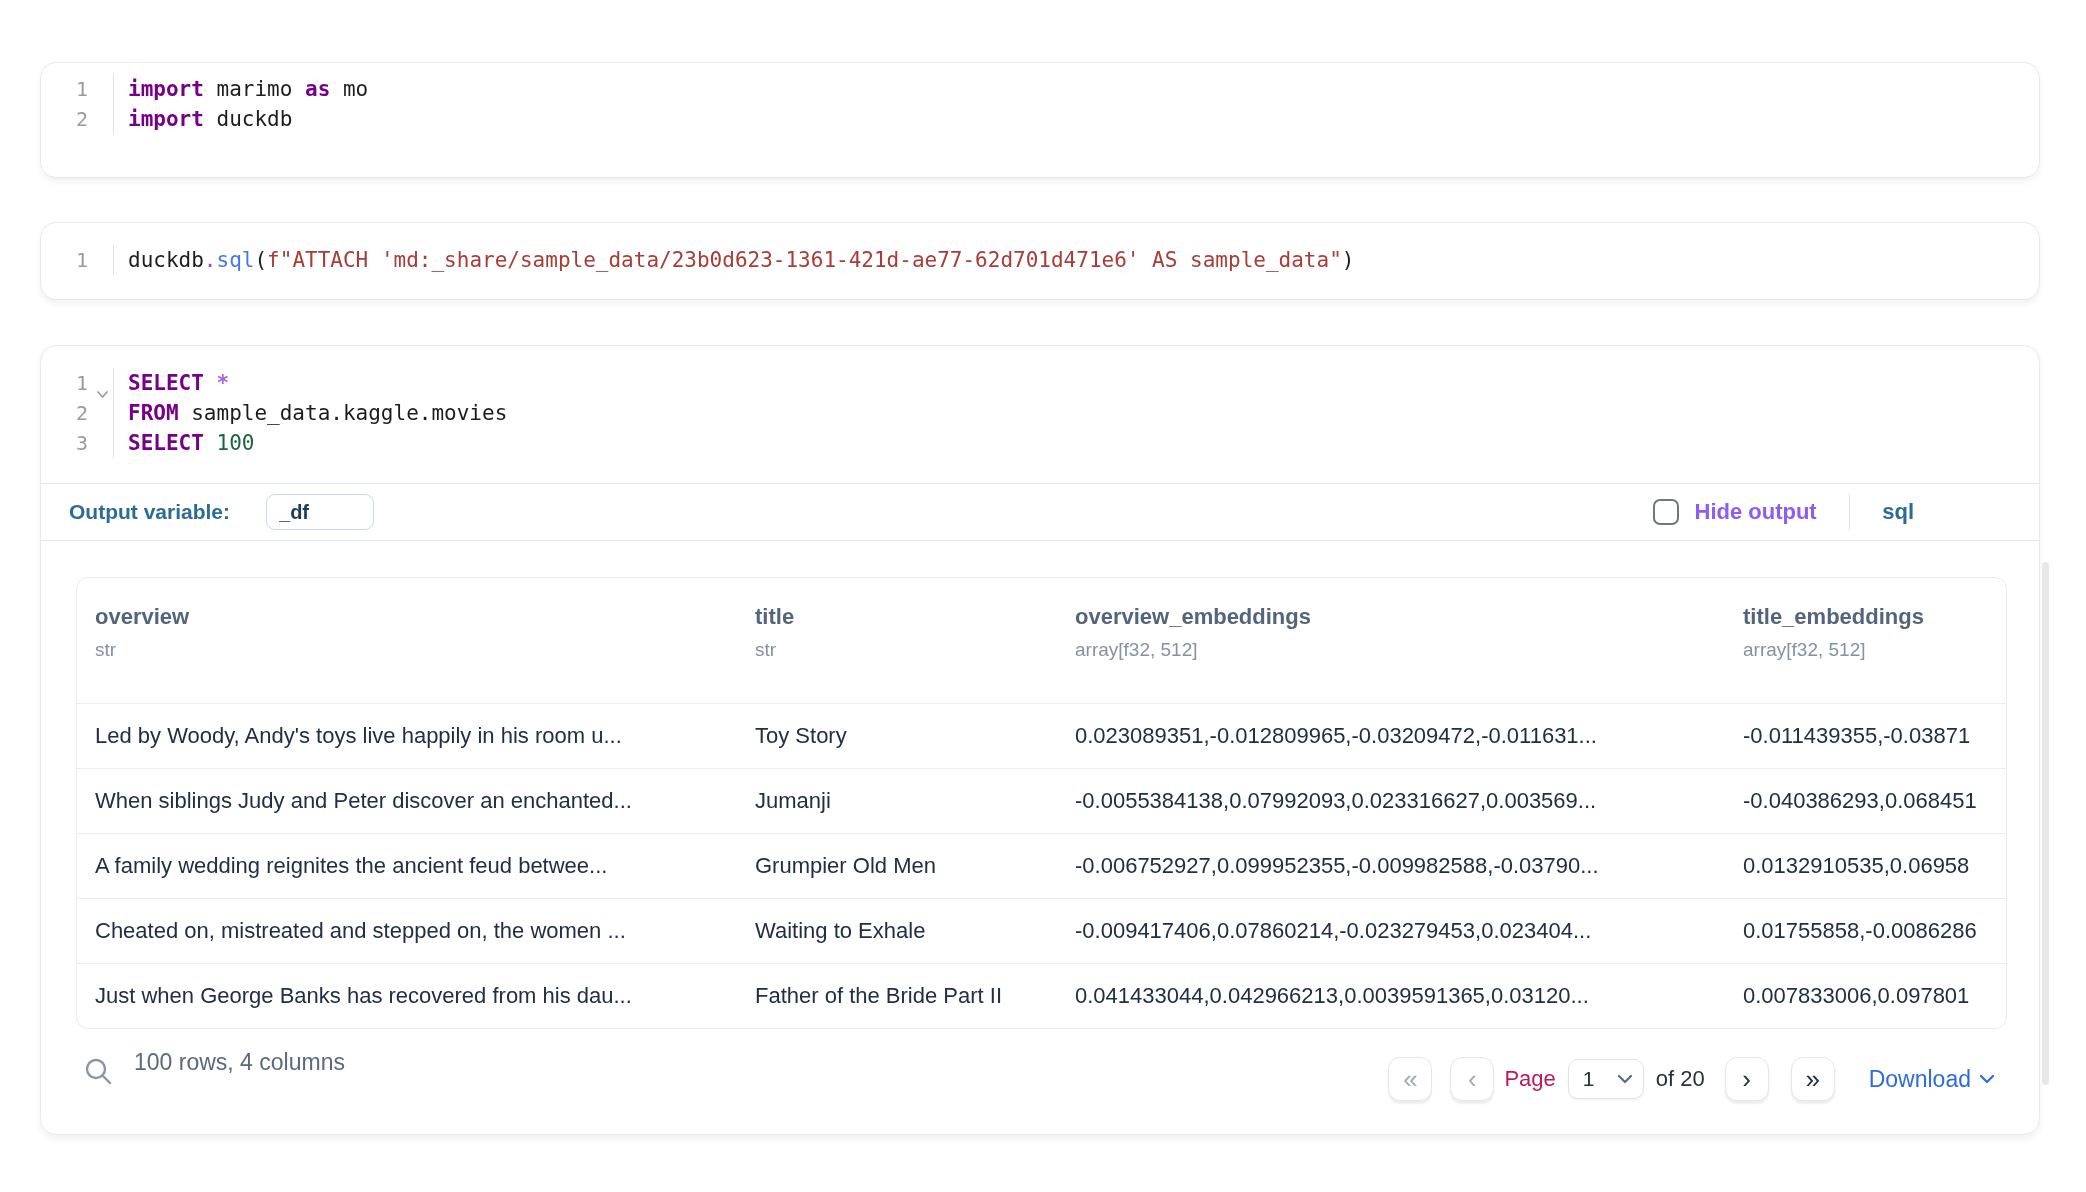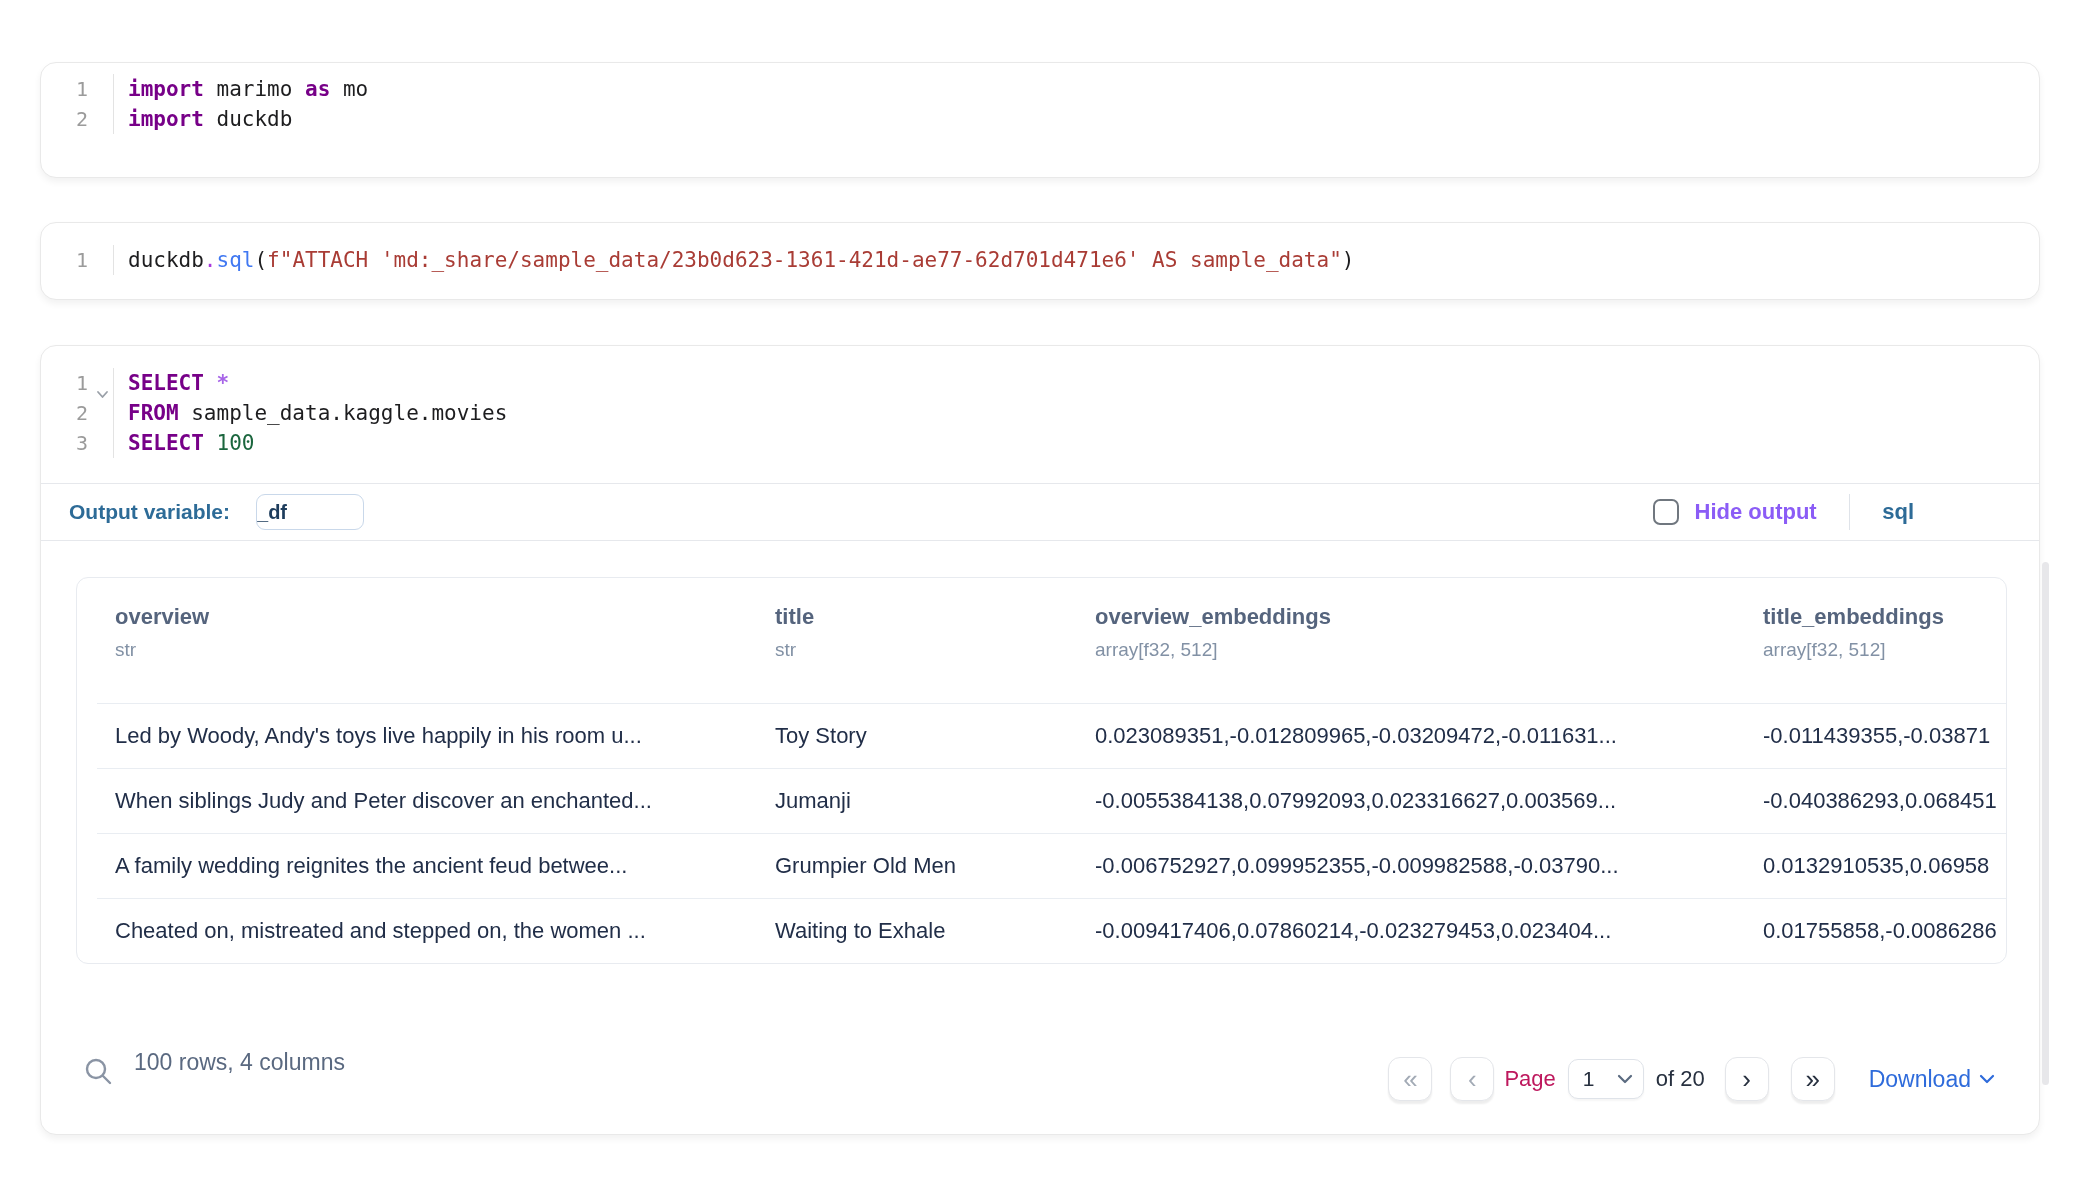--- a/index.html
+++ b/index.html
@@ -46,41 +46,41 @@
   .tok-pl  { color: #1d1d1f; }
 
   
   .outvar-bar {
     height: 57px; border-bottom: 1.5px solid #e6e8ec;
     display: flex; align-items: center;
     padding: 0 125px 0 28px;
   }
   .outvar-label { color: #2d6b97; font-weight: bold; font-size: 21px; }
   .outvar-input {
-    margin-left: 26px; width: 108px; height: 36px;
+    margin-left: 36px; width: 108px; height: 36px;
     border: 1.5px solid #c9d8ea; border-radius: 9px;
     background: #fff; color: #1d3c5c; font-weight: bold; font-size: 20px;
-    font-family: "Liberation Sans", sans-serif;
+    padding-left: 12px; font-family: "Liberation Sans", sans-serif;
   }
   .outvar-spacer { flex: 1; }
   .hide-output-wrap { display: flex; align-items: center; }
   .checkbox {
     width: 26px; height: 26px; border: 2.5px solid #70777f;
     border-radius: 7px; background: #fff; cursor: pointer;
   }
   .hide-output-label { margin-left: 16px; color: #8b5cf6; font-weight: bold; font-size: 22px; cursor: pointer; }
   .vsep { width: 1.5px; height: 36px; background: #dfe3e9; margin: 0 32px; }
   .lang-label { color: #2d6b97; font-weight: bold; font-size: 22px; cursor: pointer; }
 
   
   .output-area { position: relative; height: 591px; }
   .data-table {
     position: absolute; left: 35px; top: 36px; width: 1931px;
     border: 1px solid #e8ebf0; border-radius: 12px;
-    overflow: hidden; background: #fff; padding-left: 20px;
+    overflow: hidden; background: #fff;
   }
   .t-row, .t-head {
     display: grid; grid-template-columns: 660px 320px 668px 1fr;
     padding-left: 18px;
   }
   .t-head { height: 125px; padding-top: 26px; }
   .t-head .col-name { font-weight: bold; font-size: 22px; color: #55647d; white-space: nowrap; overflow: hidden; }
   .t-head .col-dtype { font-size: 19px; color: #8291a5; margin-top: 9px; white-space: nowrap; }
   .t-row { height: 65px; align-items: center; border-top: 1px solid #e9edf2; }
   .t-cell { font-size: 22px; color: #212e48; white-space: nowrap; overflow: hidden; padding-right: 14px; }
@@ -202,20 +202,26 @@
               <div class="t-cell">Grumpier Old Men</div>
               <div class="t-cell">-0.006752927,0.099952355,-0.009982588,-0.03790...</div>
               <div class="t-cell">0.0132910535,0.06958</div>
             </div>
             <div class="t-row">
               <div class="t-cell">Cheated on, mistreated and stepped on, the women ...</div>
               <div class="t-cell">Waiting to Exhale</div>
               <div class="t-cell">-0.009417406,0.07860214,-0.023279453,0.023404...</div>
               <div class="t-cell">0.01755858,-0.0086286</div>
             </div>
+            <div class="t-row">
+              <div class="t-cell">Just when George Banks has recovered from his dau...</div>
+              <div class="t-cell">Father of the Bride Part II</div>
+              <div class="t-cell">0.041433044,0.042966213,0.0039591365,0.03120...</div>
+              <div class="t-cell">0.007833006,0.097801</div>
+            </div>
           </div>
       </div>
 
       <div class="table-footer">
         <button class="search-btn">
           <svg width="30" height="30" viewBox="0 0 30 30">
             <circle cx="13" cy="13" r="9" fill="none" stroke="#8a94a4" stroke-width="2.4"></circle>
             <line x1="20" y1="20" x2="27" y2="27" stroke="#8a94a4" stroke-width="2.4" stroke-linecap="round"></line>
           </svg>
         </button>

